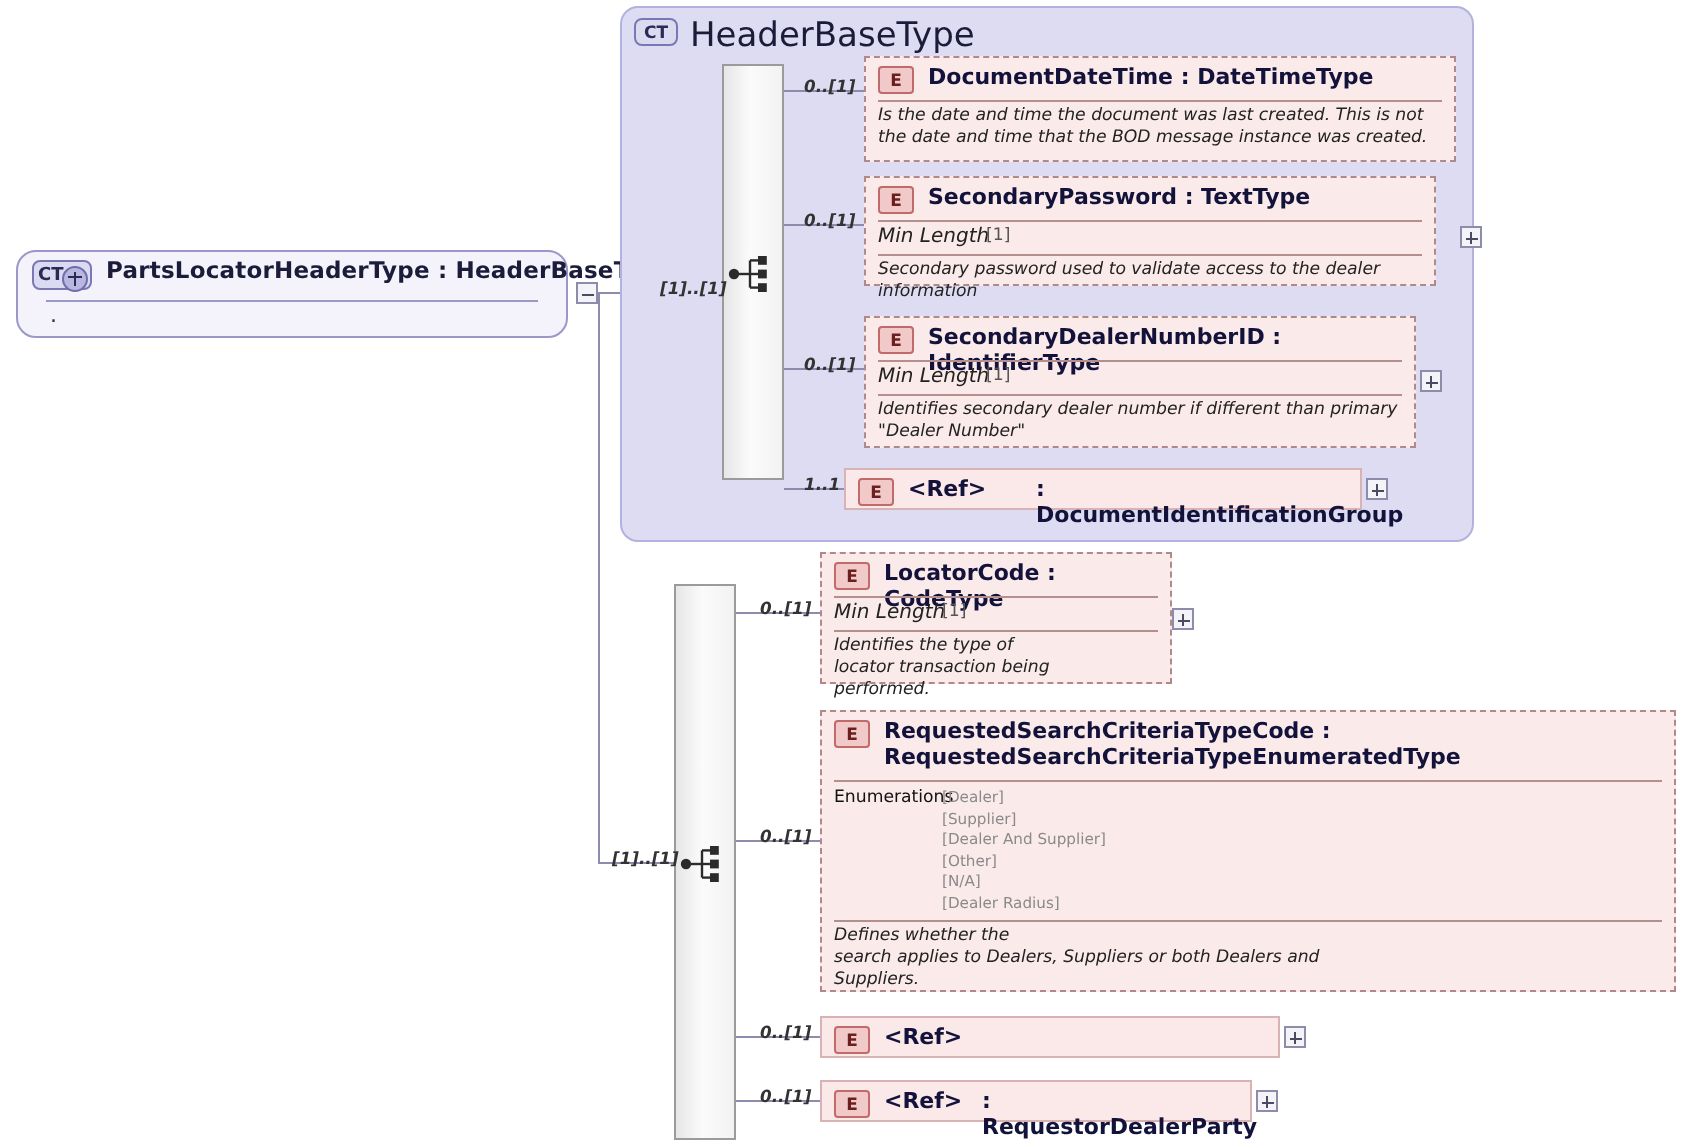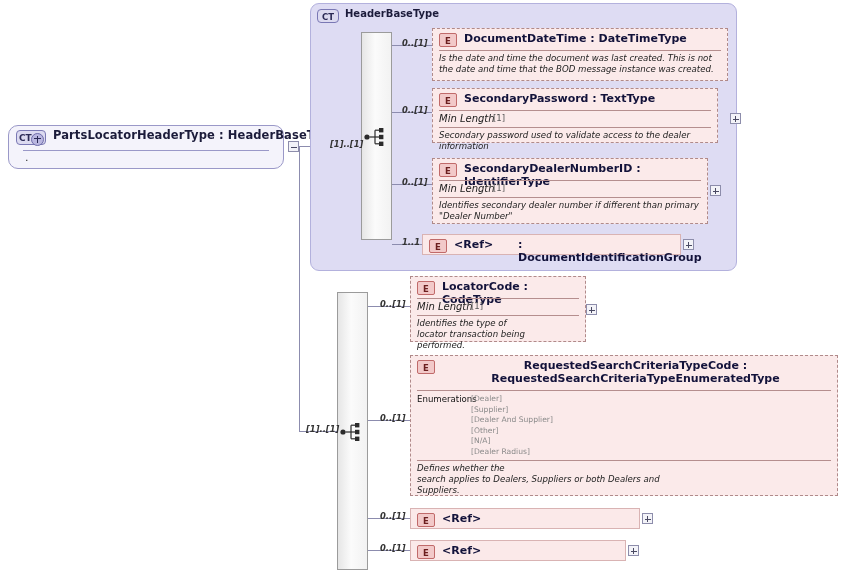--- a/index.html
+++ b/index.html
@@ -52,21 +52,21 @@
     left:310px;top:3px;width:427px;height:268px;
     background:#dedcf3;border:1px solid #b3b1dd;border-radius:9px;box-sizing:border-box;
   }
   .ct-container .cthdr{position:absolute;left:6px;top:5px;}
   .ct-badge2{
     position:absolute;left:0;top:0;width:22px;height:14px;
     border:1px solid #7a78b4;border-radius:4px;background:#dcdaf0;
     font-size:8.5px;line-height:14px;color:#2b2a55;font-weight:bold;text-align:center;
     box-sizing:border-box;
   }
-  .ct-name{position:absolute;left:28px;top:-1px;font-size:10px;font-weight:bold;color:#1b1b3a;white-space:nowrap;}
+  .ct-name{position:absolute;left:28px;top:-1px;font-size:17px;font-weight:normal;color:#1b1b3a;white-space:nowrap;}
 
   
   .seqbox{
     background:linear-gradient(to right,#e6e6e6 0%,#fbfbfb 45%,#f2f2f2 100%);
     border:1px solid #9b9b9b;box-sizing:border-box;position:absolute;
   }
   .seqicon{position:absolute;width:26px;height:20px;}
 
   
   .elem{
@@ -241,21 +241,21 @@
   <div class="facet-val" style="left:60px;top:24px;">[1]</div>
   <div class="e-rule" style="top:38px;"></div>
   <div class="desc" style="left:6px;top:41px;right:13px;white-space:pre-line;">Identifies the type of
 locator transaction being performed.</div>
 </div>
 <div class="toggle plus abs" style="left:586px;top:304px;"></div>
 
 <div class="elem abs" style="left:410px;top:355px;width:428px;height:141px;">
   <div class="erow" style="height:34px;">
     <div class="e-badge">E</div>
-    <div class="e-name" style="text-align:center;left:31px;right:8px;">RequestedSearchCriteriaTypeCode : RequestedSearchCriteriaTypeEnumeratedType</div>
+    <div class="e-name" style="left:31px;right:8px;">RequestedSearchCriteriaTypeCode : RequestedSearchCriteriaTypeEnumeratedType</div>
   </div>
   <div class="e-rule" style="top:34px;"></div>
   <div class="enum-label" style="left:6px;top:38px;">Enumerations</div>
   <div class="enum-list" style="left:60px;top:38px;">
     <div>[Dealer]</div>
     <div>[Supplier]</div>
     <div>[Dealer And Supplier]</div>
     <div>[Other]</div>
     <div>[N/A]</div>
     <div>[Dealer Radius]</div>
@@ -271,15 +271,16 @@
     <div class="e-badge">E</div>
     <div class="refname">&lt;Ref&gt;</div>
   </div>
 </div>
 <div class="toggle plus abs" style="left:642px;top:513px;"></div>
 
 <div class="elem solid abs" style="left:410px;top:540px;width:216px;height:21px;">
   <div class="erow">
     <div class="e-badge">E</div>
     <div class="refname">&lt;Ref&gt;</div>
+    <div class="reftype" style="left:80px;">: RequestorDealerParty</div>
   </div>
 </div>
 <div class="toggle plus abs" style="left:628px;top:545px;"></div>
 
 </body></html>

